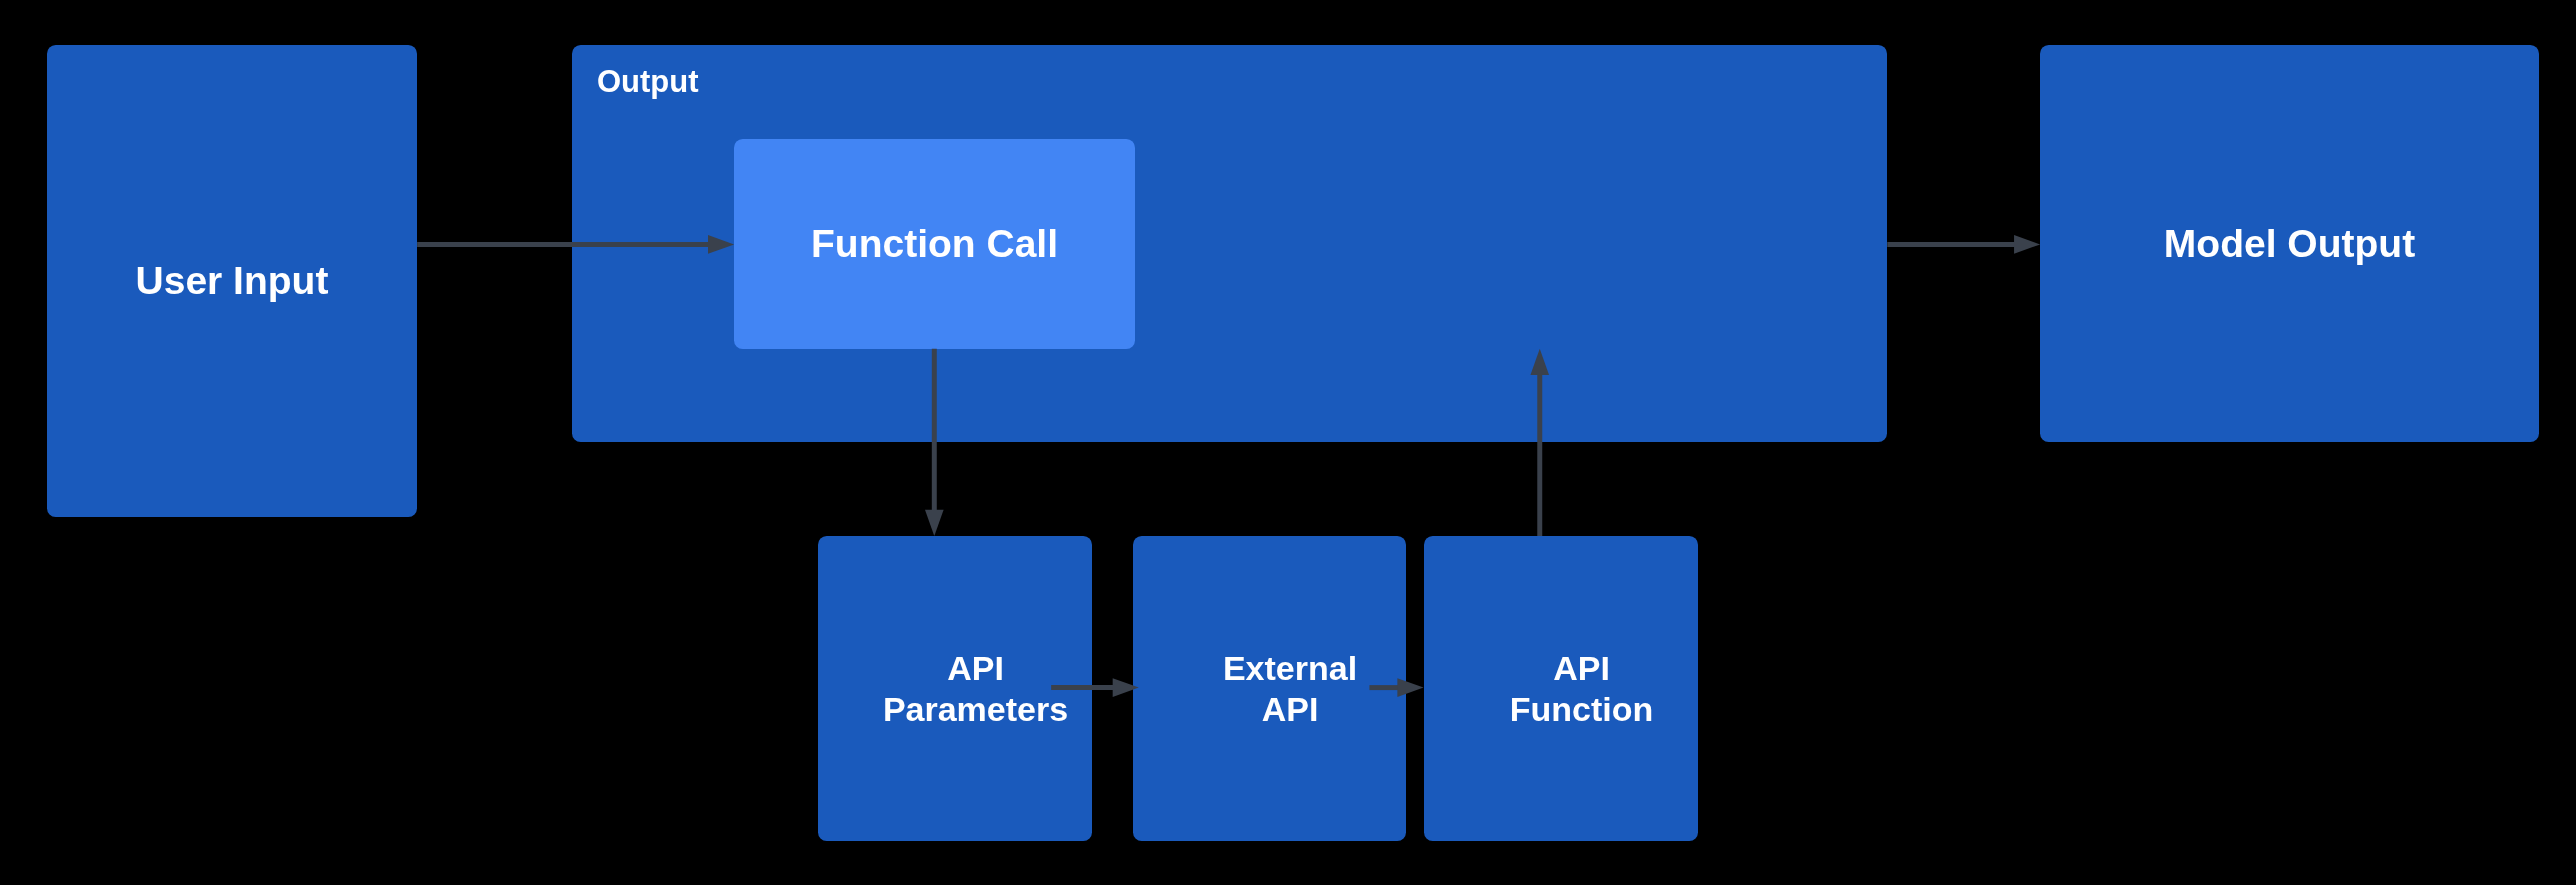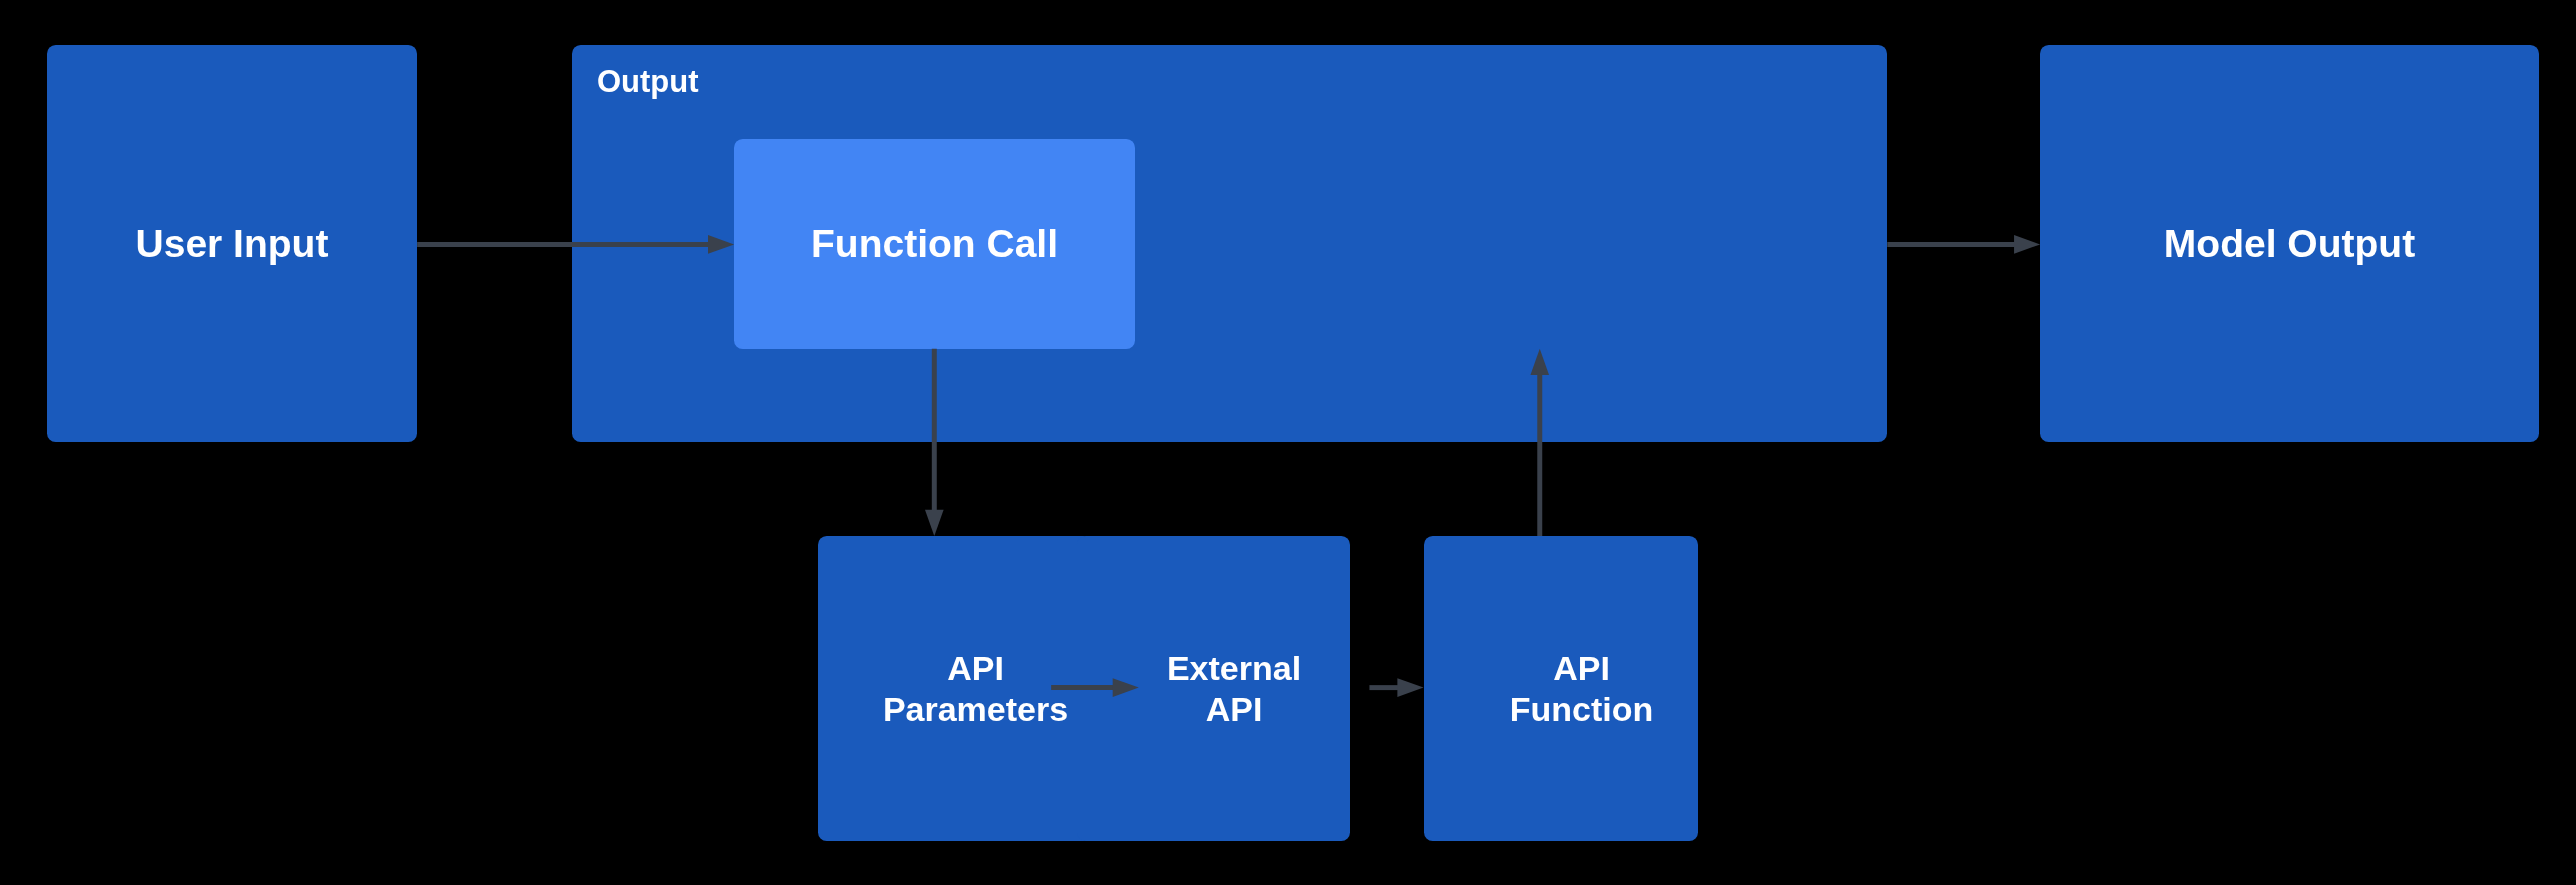--- a/index.html
+++ b/index.html
@@ -59,21 +59,21 @@
     pointer-events:none;
   }
   svg.arrows line{stroke:var(--arrow);stroke-width:8;}
   svg.arrows polygon{fill:var(--arrow);}
 </style>
 </head>
 <body>
 
 <div class="stage">
 
-  <div class="node big" style="left:47px;top:45px;width:370px;height:397px;text-align:right;">
+  <div class="node big" style="left:47px;top:45px;width:370px;height:472px;text-align:right;">
     <span class="lbl">User Input</span>
   </div>
 
   <div class="node container-node" style="left:572px;top:45px;width:1315px;height:397px;">
     <span class="container-lbl">Output</span>
   </div>
 
   <div class="node inner" style="left:734px;top:139px;width:401px;height:210px;">
     <span class="lbl">Function Call</span>
   </div>
@@ -81,21 +81,21 @@
 
   <div class="node big" style="left:2040px;top:45px;width:499px;height:397px;">
     <span class="lbl">Model Output</span>
   </div>
 
   <div class="node small" style="left:818px;top:536px;width:233px;height:305px;">
     <span class="line">API</span>
     <span class="line">Parameters</span>
   </div>
 
-  <div class="node small" style="left:1077px;top:536px;width:232px;height:305px;">
+  <div class="node small" style="left:1133px;top:536px;width:232px;height:305px;">
     <span class="line">External</span>
     <span class="line">API</span>
   </div>
 
   <div class="node small" style="left:1424px;top:536px;width:233px;height:305px;">
     <span class="line">API</span>
     <span class="line">Function</span>
   </div>
 
   <svg class="arrows" width="2576" height="886" viewBox="0 0 4144 1425">

